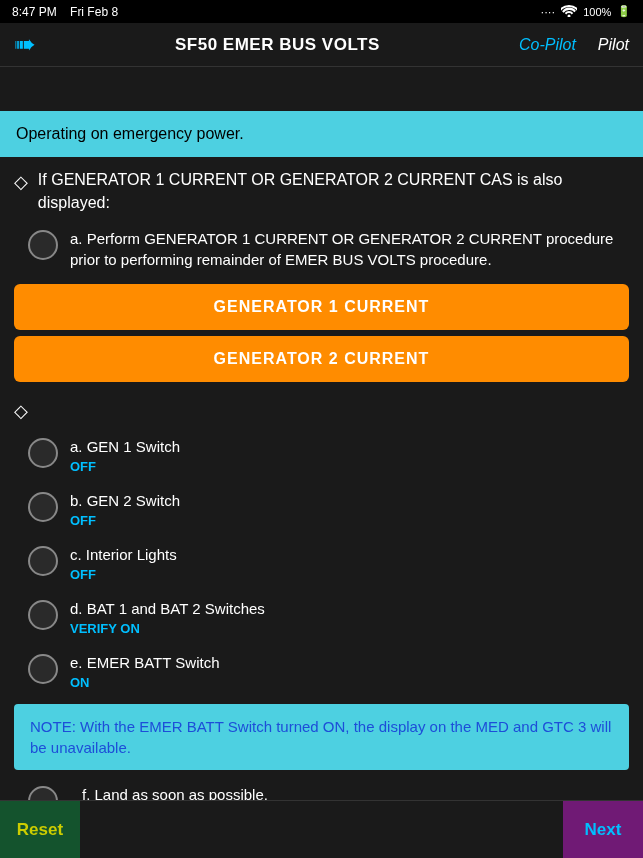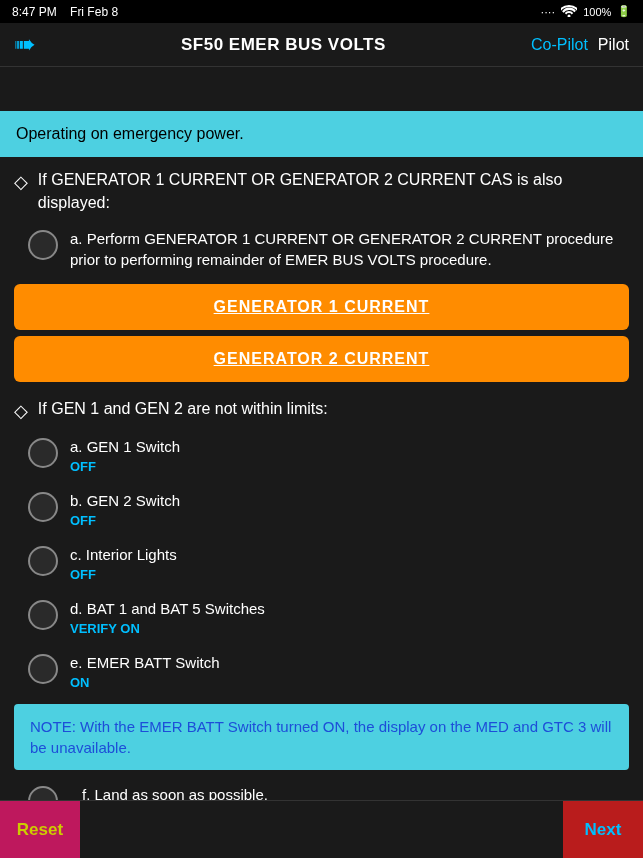--- a/index.html
+++ b/index.html
@@ -40,21 +40,22 @@
       font-size: 26px;
     }
     .header-title {
       font-size: 17px;
       font-weight: 600;
       color: #ffffff;
       letter-spacing: 0.5px;
     }
     .header-nav {
       display: flex;
-      gap: 10px;
+      gap: 22px;
+      font-style: italic;
     }
     .header-nav-item {
       font-size: 16px;
       font-weight: 500;
       cursor: pointer;
     }
     .header-nav-copilot { color: #00bfff; }
     .header-nav-pilot { color: #ffffff; }
 
     
@@ -135,21 +136,20 @@
       font-weight: 700;
       letter-spacing: 1px;
       border: none;
       border-radius: 6px;
       padding: 14px 20px;
       width: calc(100% - 28px);
       margin: 6px 14px;
       display: block;
       text-align: center;
       cursor: pointer;
-      text-decoration: underline;
     }
 
     
     .info-box {
       background-color: #4dd0e1;
       color: #1d4ed8;
       padding: 12px 16px;
       font-size: 15px;
       line-height: 1.4;
       margin: 6px 14px;
@@ -174,25 +174,25 @@
       height: 58px;
       display: flex;
       align-items: center;
       justify-content: center;
       font-size: 17px;
       font-weight: 600;
       cursor: pointer;
       border: none;
     }
     .btn-reset {
-      background-color: #be185d;
+      background-color: #14532d;
       color: #cccc00;
     }
     .btn-next {
-      background-color: #b91c1c;
+      background-color: #701a75;
       color: #00bfff;
     }
     .bottom-center {
       flex: 1;
     }
 
     
     .partial-item {
       display: flex;
       align-items: flex-start;
@@ -248,21 +248,20 @@
       <div class="item-label">a.  Perform GENERATOR 1 CURRENT OR GENERATOR 2 CURRENT procedure prior to performing remainder of EMER BUS VOLTS procedure.</div>
     </div>
   </div>
 
   <button class="orange-button">GENERATOR 1 CURRENT</button>
 
   <button class="orange-button">GENERATOR 2 CURRENT</button>
 
   <div class="condition-row">
     <span class="diamond">◇</span>
-    <span class="condition-text">If GEN 1 and GEN 2 are not within limits:</span>
   </div>
 
   <div class="checklist-item">
     <div class="radio-circle"></div>
     <div class="item-content">
       <div class="item-label">a.  GEN 1 Switch</div>
       <div class="item-status status-off">OFF</div>
     </div>
   </div>
 
@@ -278,21 +277,21 @@
     <div class="radio-circle"></div>
     <div class="item-content">
       <div class="item-label">c.  Interior Lights</div>
       <div class="item-status status-off">OFF</div>
     </div>
   </div>
 
   <div class="checklist-item">
     <div class="radio-circle"></div>
     <div class="item-content">
-      <div class="item-label">d.  BAT 1 and BAT 5 Switches</div>
+      <div class="item-label">d.  BAT 1 and BAT 2 Switches</div>
       <div class="item-status status-verify">VERIFY ON</div>
     </div>
   </div>
 
   <div class="checklist-item">
     <div class="radio-circle"></div>
     <div class="item-content">
       <div class="item-label">e.  EMER BATT Switch</div>
       <div class="item-status status-on">ON</div>
     </div>

